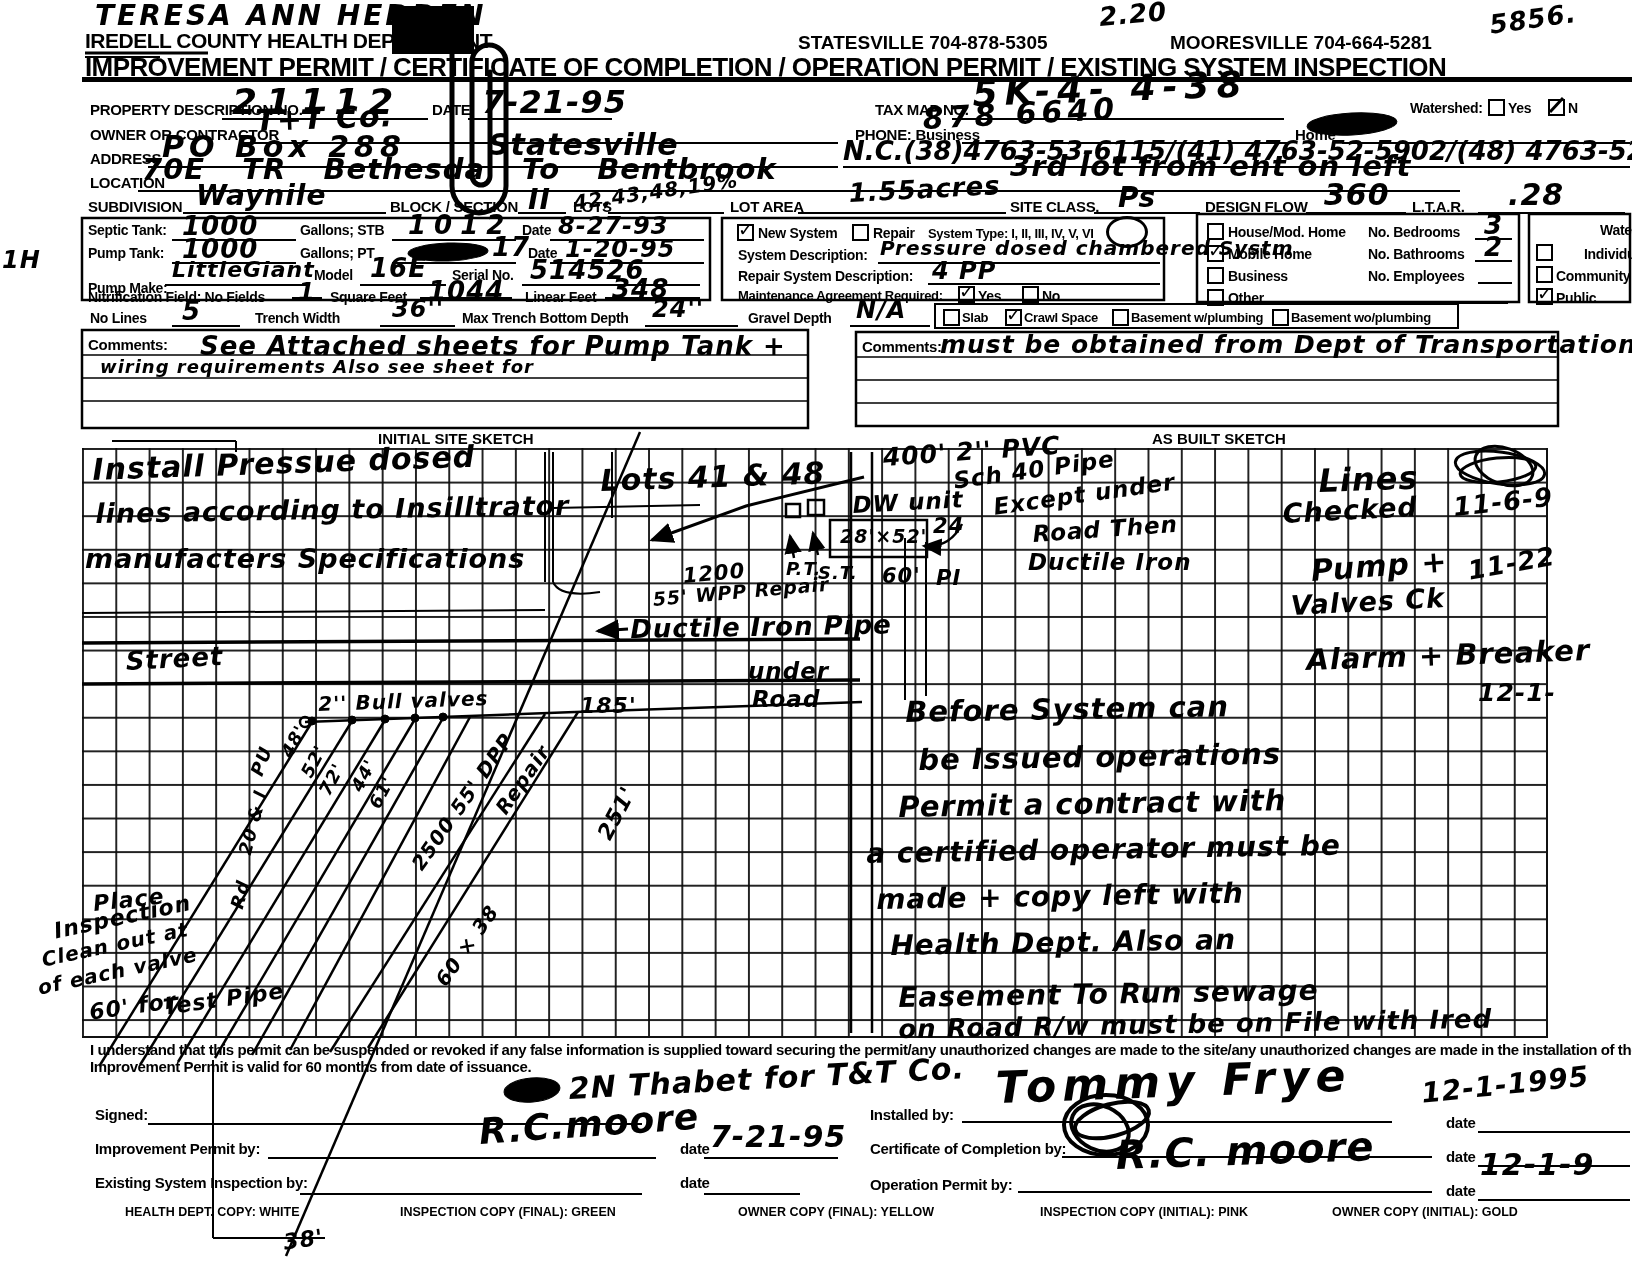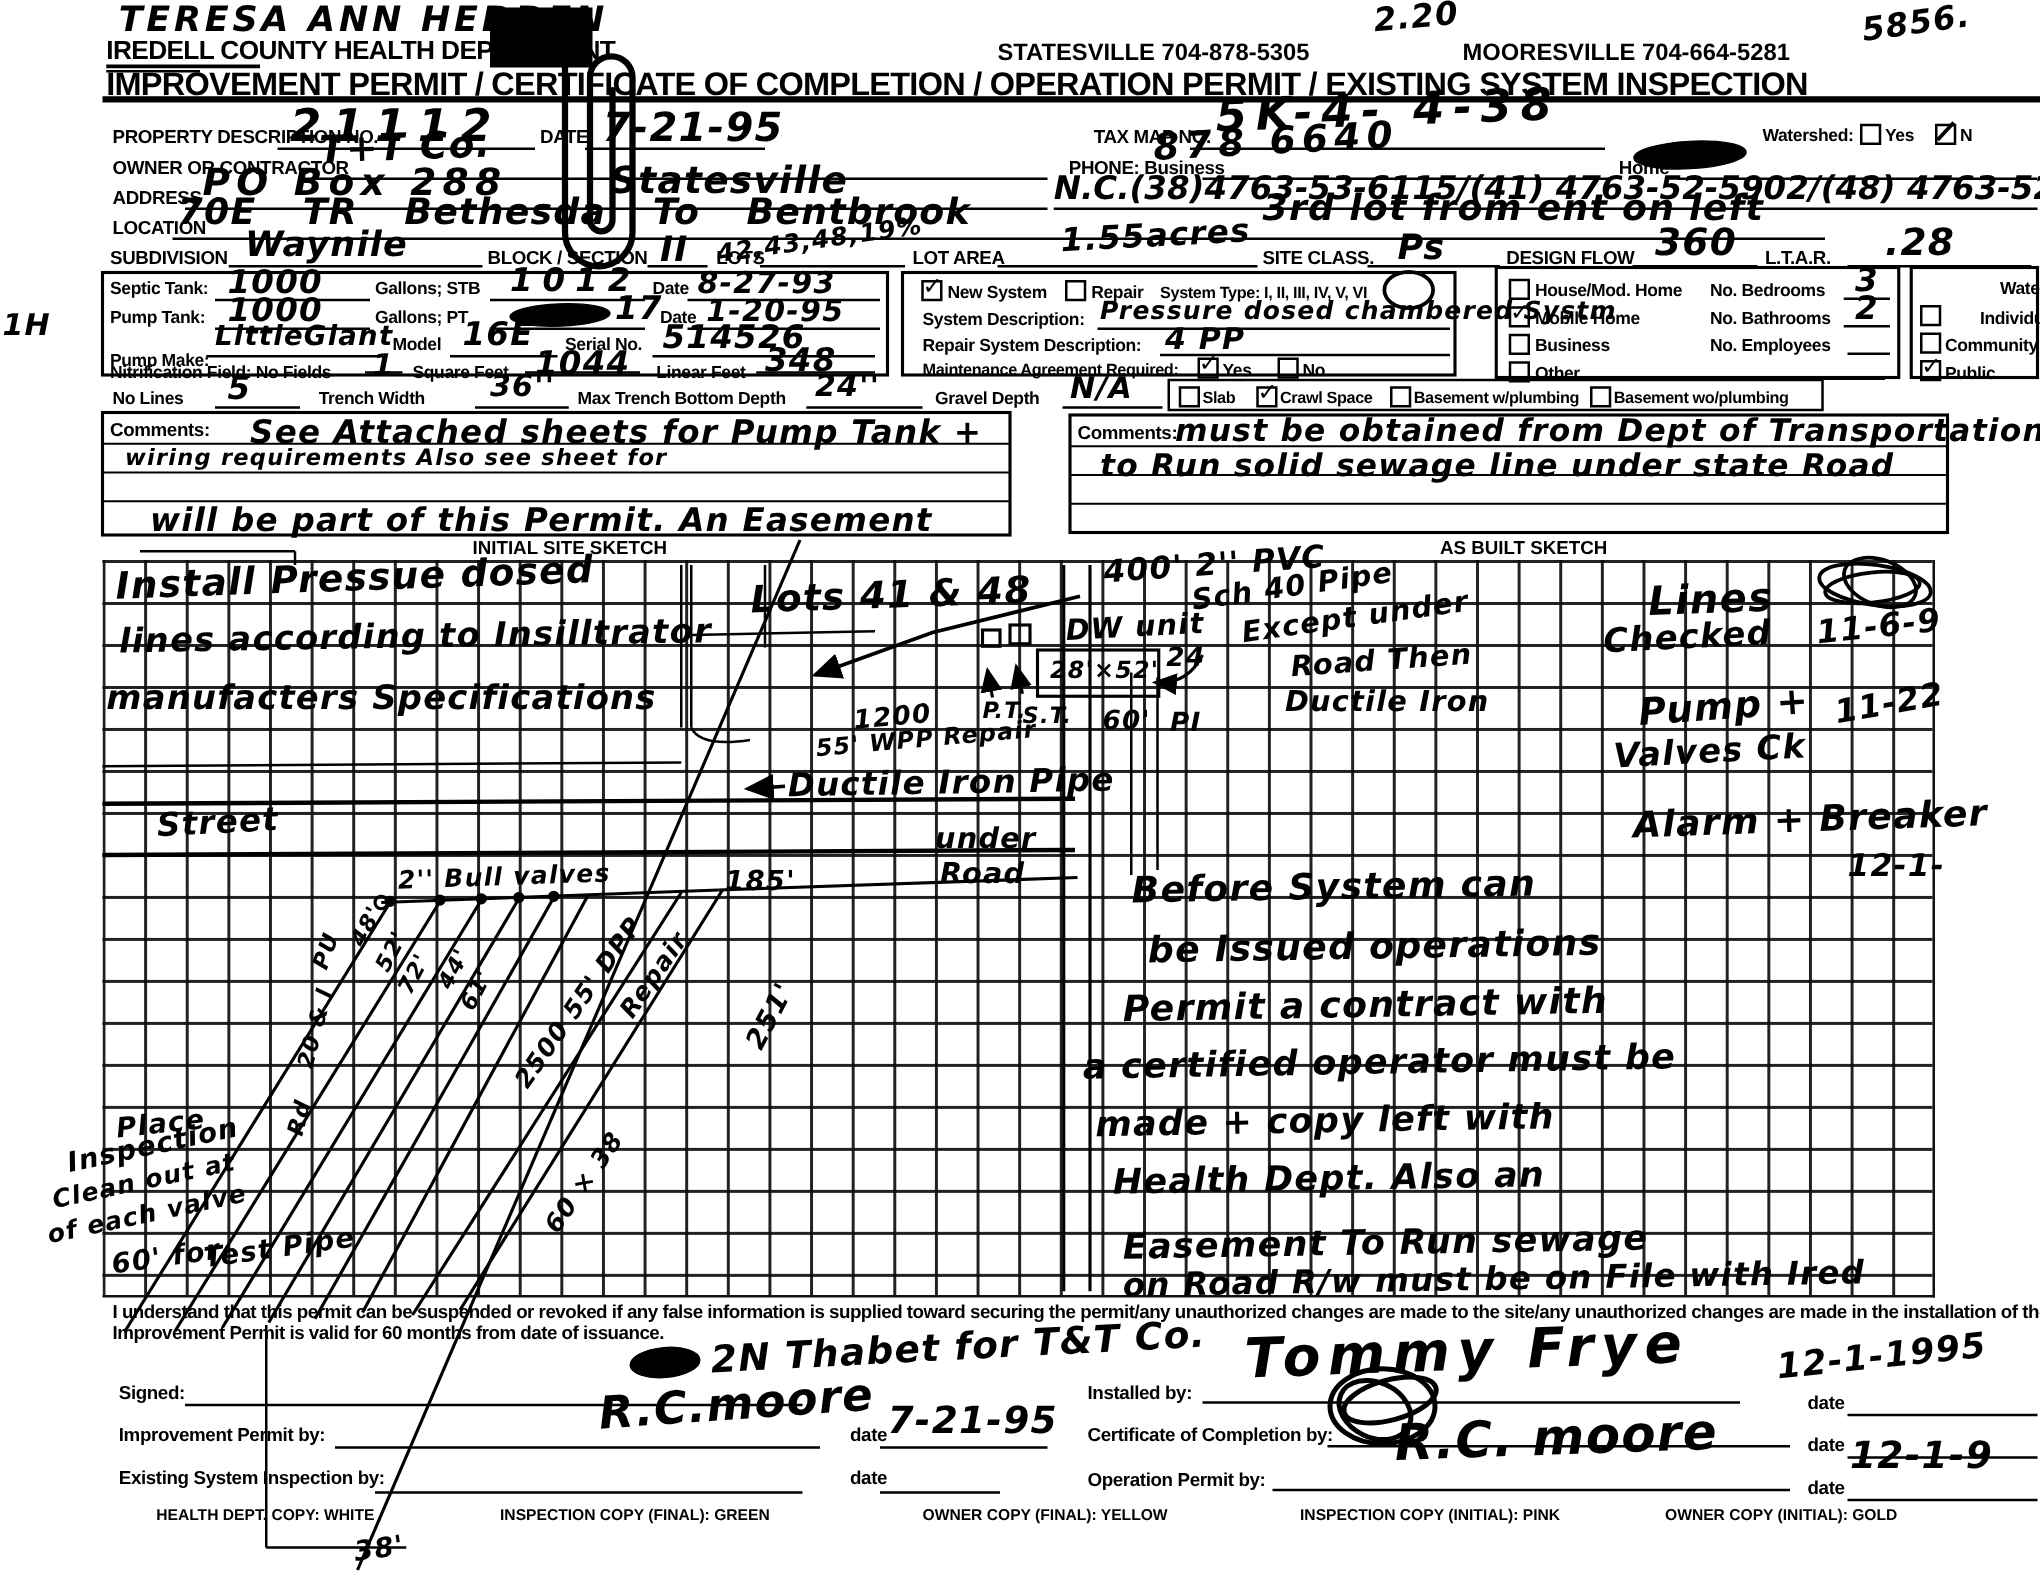--- a/index.html
+++ b/index.html
@@ -164,25 +164,23 @@
   <span class="cb" style="left:1536px;top:244px;"></span>
   <div class="abs lbl" style="left:1584px;top:246px;">Individual</div>
   <span class="cb" style="left:1536px;top:266px;"></span>
   <div class="abs lbl" style="left:1556px;top:268px;">Community</div>
   <span class="cb ck" style="left:1536px;top:288px;"></span>
   <div class="abs lbl" style="left:1556px;top:290px;">Public</div>
 
   <div class="abs lbl big" style="left:88px;top:336px;">Comments:</div>
   <div class="abs hw" style="left:200px;top:333px;font-size:26px;">See Attached sheets for Pump Tank +</div>
   <div class="abs hw" style="left:100px;top:358px;font-size:18px;">wiring requirements    Also see sheet for</div>
-  <div class="abs hw" style="left:120px;top:404px;font-size:26px;">will be part of this Permit.    An Easement</div>
 
   <div class="abs lbl big" style="left:862px;top:338px;">Comments:</div>
   <div class="abs hw" style="left:940px;top:332px;font-size:25px;">must be obtained from Dept of Transportation</div>
-  <div class="abs hw" style="left:880px;top:360px;font-size:25px;">to Run solid sewage line under state Road</div>
 
   <div class="abs lbl big" style="left:378px;top:430px;letter-spacing:0;">INITIAL SITE SKETCH</div>
   <div class="abs lbl big" style="left:1152px;top:430px;letter-spacing:0;">AS BUILT SKETCH</div>
   <div class="abs grid" style="left:82px;top:448px;width:1464px;height:588px;"></div>
   <div class="abs" id="annotations" style="left:0;top:0;width:1632px;height:1272px;">
       <span class="hw abs" style="left: 92px; top: 455px; font-size: 30px; transform: rotate(-2deg);">Install Pressue dosed</span>
       <span class="hw abs" style="left: 95px; top: 500px; font-size: 27px; transform: rotate(-1deg);">lines according to Insilltrator</span>
       <span class="hw abs" style="left: 85px; top: 545px; font-size: 27px; transform: rotate(0deg);">manufacters Specifications</span>
       <span class="hw abs" style="left: 125px; top: 648px; font-size: 26px; transform: rotate(-3deg);">Street</span>
       <span class="hw abs" style="left: 318px; top: 694px; font-size: 20px; transform: rotate(-2deg);">2'' Bull valves</span>

